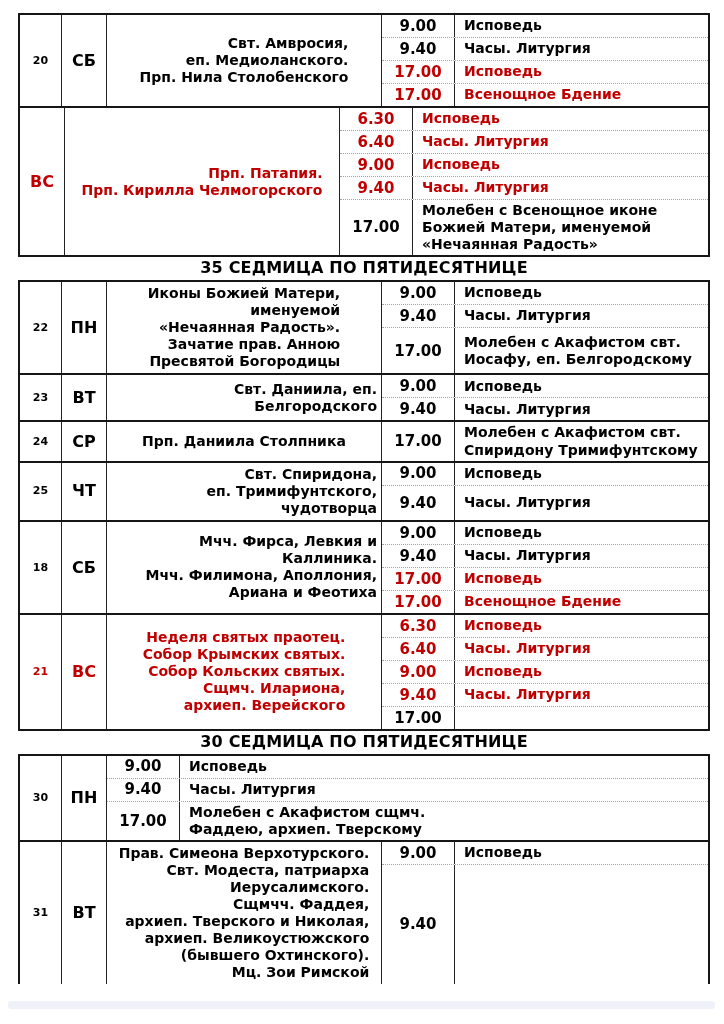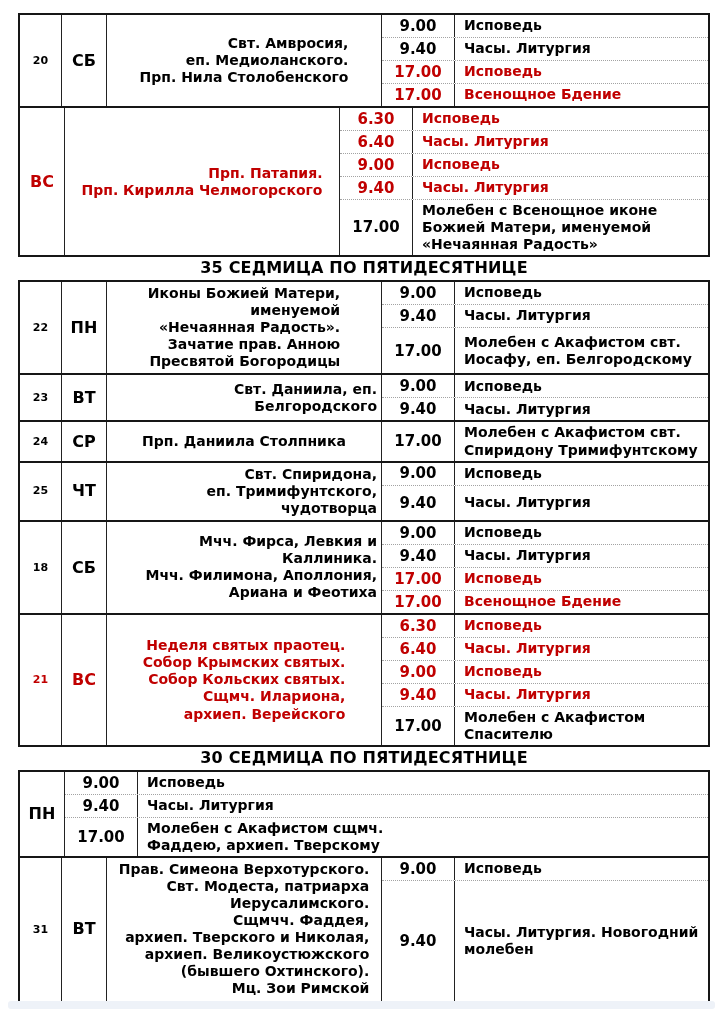--- a/index.html
+++ b/index.html
@@ -301,29 +301,28 @@
           <div class="svc-row dotted">
             <div class="cell time-cell red">9.00</div>
             <div class="cell name-cell red">Исповедь</div>
           </div>
           <div class="svc-row dotted">
             <div class="cell time-cell red">9.40</div>
             <div class="cell name-cell red">Часы. Литургия</div>
           </div>
           <div class="svc-row dotted">
             <div class="cell time-cell">17.00</div>
-            <div class="cell name-cell">Молебен с Акафистом
-Спасителю</div>
           </div>
         </div>
       </div>
     </div>
     <div class="section-header">30 СЕДМИЦА ПО ПЯТИДЕСЯТНИЦЕ</div>
     <div class="stable cut">
       <div class="day-block">
+        <div class="cell date-cell">30</div>
         <div class="cell weekday-cell">ПН</div>
         <div class="svc-col">
           <div class="svc-row">
             <div class="cell time-cell">9.00</div>
             <div class="cell name-cell">Исповедь</div>
           </div>
           <div class="svc-row dotted">
             <div class="cell time-cell">9.40</div>
             <div class="cell name-cell">Часы. Литургия</div>
           </div>
@@ -345,21 +344,19 @@
 архиеп. Великоустюжского
 (бывшего Охтинского).
 Мц. Зои Римской</div>
         <div class="svc-col">
           <div class="svc-row">
             <div class="cell time-cell">9.00</div>
             <div class="cell name-cell">Исповедь</div>
           </div>
           <div class="svc-row dotted">
             <div class="cell time-cell">9.40</div>
-            <div class="cell name-cell">Часы. Литургия. Новогодний
-молебен</div>
           </div>
         </div>
       </div>
     </div>
   </div>
 
 <div class="bottom-artifact"></div>
 
 </body></html>

